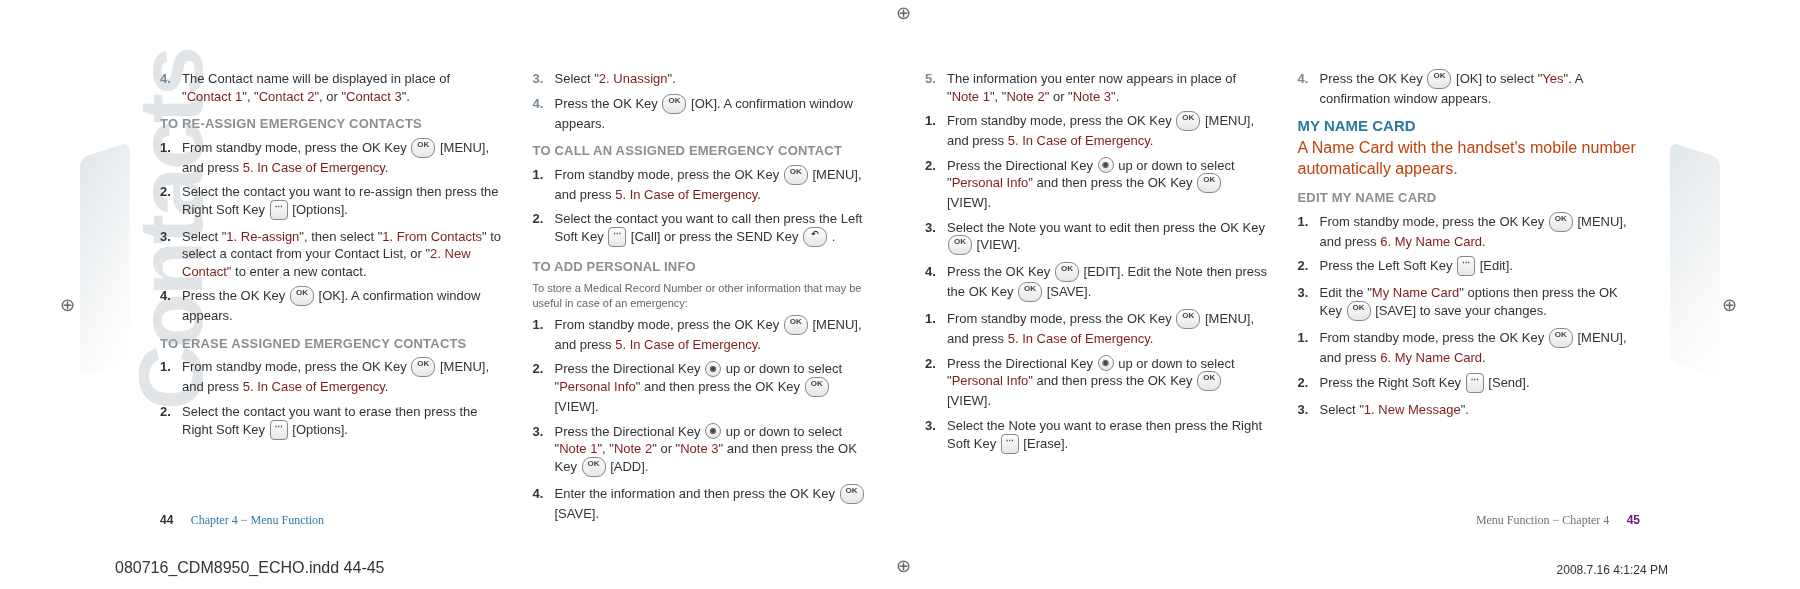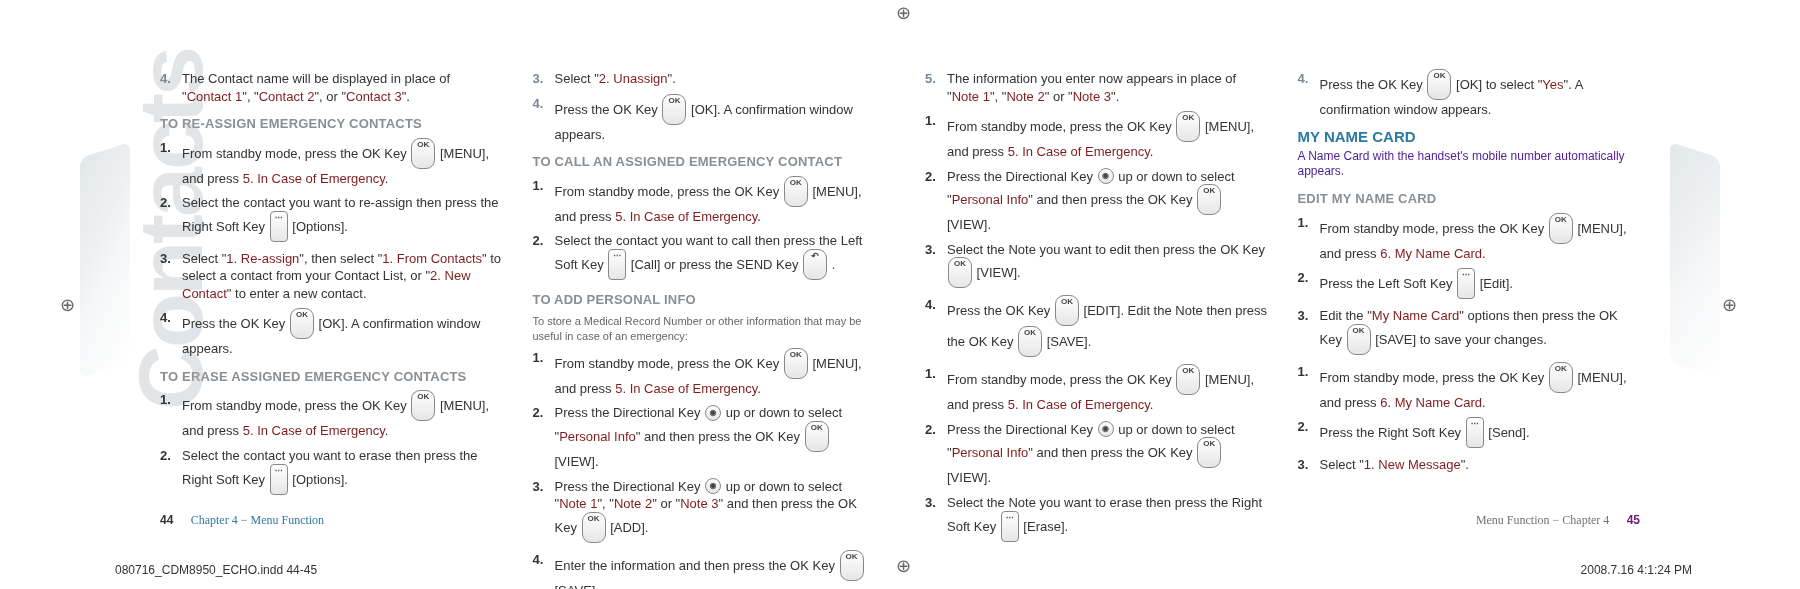--- a/index.html
+++ b/index.html
@@ -3,22 +3,22 @@
 <meta charset="utf-8">
 <style>
   * { box-sizing: border-box; margin: 0; padding: 0; }
   html, body { width: 1800px; height: 589px; overflow: hidden; font-family: "Myriad Pro","Segoe UI",Arial,Helvetica,sans-serif; color:#3a3a3a; background:#fff; }
   .page-outer { position: relative; width:1800px; height:589px; background:#fff; }
   .regmark { position:absolute; font-size:18px; color:#666; }
   .regmark.top { left: 896px; top: 2px; }
   .regmark.left { left: 60px; top: 294px; }
   .regmark.right { left: 1722px; top: 294px; }
   .regmark.bottom { left: 896px; top: 555px; }
-  .footer-slug { position:absolute; left:115px; bottom:12px; font-size:12px; color:#333; }
-  .footer-time { position:absolute; right:108px; bottom:12px; font-size:12px; color:#333; text-align:left; }
+  .footer-slug { position:absolute; left:115px; bottom:12px; font-size:16px; color:#333; }
+  .footer-time { position:absolute; right:132px; bottom:12px; font-size:12px; color:#333; text-align:left; }
 
   .spread { position:absolute; left:90px; top:10px; width:1620px; height:540px; display:flex; }
   .page { width:810px; height:540px; position:relative; padding: 60px 40px 40px 60px; }
   .page.left { padding-left:70px; padding-right:25px; }
   .page.right { padding-left:25px; padding-right:70px; }
 
   .bg-word { position:absolute; top:80px; font-size:90px; font-weight:600; color:rgba(170,180,186,.35); transform:rotate(-90deg); transform-origin:left top; letter-spacing:-3px; pointer-events:none; }
   .page.left .bg-word { left:30px; top:400px; }
 
   .page-columns { display:flex; gap:30px; height:430px; }
@@ -28,21 +28,21 @@
   h3.sec { font-size:13px; font-weight:700; color:#8a8f93; letter-spacing:.2px; margin:10px 0 6px 0; text-transform:uppercase; }
   h3.blue { color:#2c7aa3; font-size:15px; font-weight:700; margin:8px 0 2px 0; }
   .intro-small { font-size:11px; color:#666; line-height:1.3; margin-bottom:6px; }
 
   ol.instr { list-style:none; padding:0; margin:0 0 6px 0; }
   ol.instr > li { position:relative; padding-left:22px; margin-bottom:7px; font-size:13px; line-height:1.35; }
   ol.instr > li .num { position:absolute; left:0; top:0; font-weight:700; color:#333; }
   ol.instr.cont > li .num { color:#7a8997; font-weight:700; }
 
   .blue-link { color:#7f1d1d; }
-  .icon { display:inline-block; vertical-align:middle; border:1px solid #888; border-radius:9px; min-width:24px; height:31px; line-height:12px; font-size:8px; text-align:center; color:#444; padding:0 2px; background:linear-gradient(#fff,#e6e6e6); margin:0 1px; position:relative; top:-1px; font-weight:600;}
+  .icon { display:inline-block; vertical-align:middle; border:1px solid #888; border-radius:9px; min-width:24px; height:20px; line-height:12px; font-size:8px; text-align:center; color:#444; padding:0 2px; background:linear-gradient(#fff,#e6e6e6); margin:0 1px; position:relative; top:-1px; font-weight:600;}
   .icon.round { border-radius:50%; width:16px; min-width:16px; height:16px; line-height:14px; }
   .icon.softdots{ border-radius:4px; min-width:18px; }
   .icon.softdots::after{content:"⋯";}
   .icon.send::after{content:"↶"; font-size:9px;}
 
   .page-footer-left { position:absolute; bottom:22px; left:70px; font-size:12px; }
   .page-footer-left .pn { font-weight:700; color:#333; margin-right:14px; }
   .page-footer-left .chap { color:#2c7aa3; font-family:Georgia,serif; font-style:normal; }
   .page-footer-right { position:absolute; bottom:22px; right:70px; font-size:12px; }
   .page-footer-right .chap { color:#737373; font-family:Georgia,serif; margin-right:14px; }
@@ -178,21 +178,21 @@
             <li><span class="num">3.</span><span>Select the Note you want to erase then press the Right Soft Key </span><span class="icon softdots"></span><span> [Erase].</span></li>
           </ol>
         </div>
 
         <div class="col">
           <ol class="instr cont">
             <li><span class="num">4.</span><span>Press the OK Key </span><span class="icon">OK</span><span> [OK] to select "</span><span class="blue-link">Yes</span><span>". A confirmation window appears.</span></li>
           </ol>
 
           <h3 class="blue">MY NAME CARD</h3>
-          <p class="intro-small" style="font-size:12px;color:#4c1d95">A Name Card with the handset's mobile number automatically appears.</p>
+          <p class="intro-small" style="font-size:16px;color:#c2410c">A Name Card with the handset's mobile number automatically appears.</p>
 
           <h3 class="sec">EDIT MY NAME CARD</h3>
           <ol class="instr">
             <li><span class="num">1.</span><span>From standby mode, press the OK Key </span><span class="icon">OK</span><span> [MENU], and press </span><span class="blue-link">6. My Name Card</span>.</li>
             <li><span class="num">2.</span><span>Press the Left Soft Key </span><span class="icon softdots"></span><span> [Edit].</span></li>
             <li><span class="num">3.</span><span>Edit the "</span><span class="blue-link">My Name Card</span><span>" options then press the OK Key </span><span class="icon">OK</span><span> [SAVE] to save your changes.</span></li>
           </ol>
 
           <ol class="instr">
             <li><span class="num">1.</span><span>From standby mode, press the OK Key </span><span class="icon">OK</span><span> [MENU], and press </span><span class="blue-link">6. My Name Card</span>.</li>

